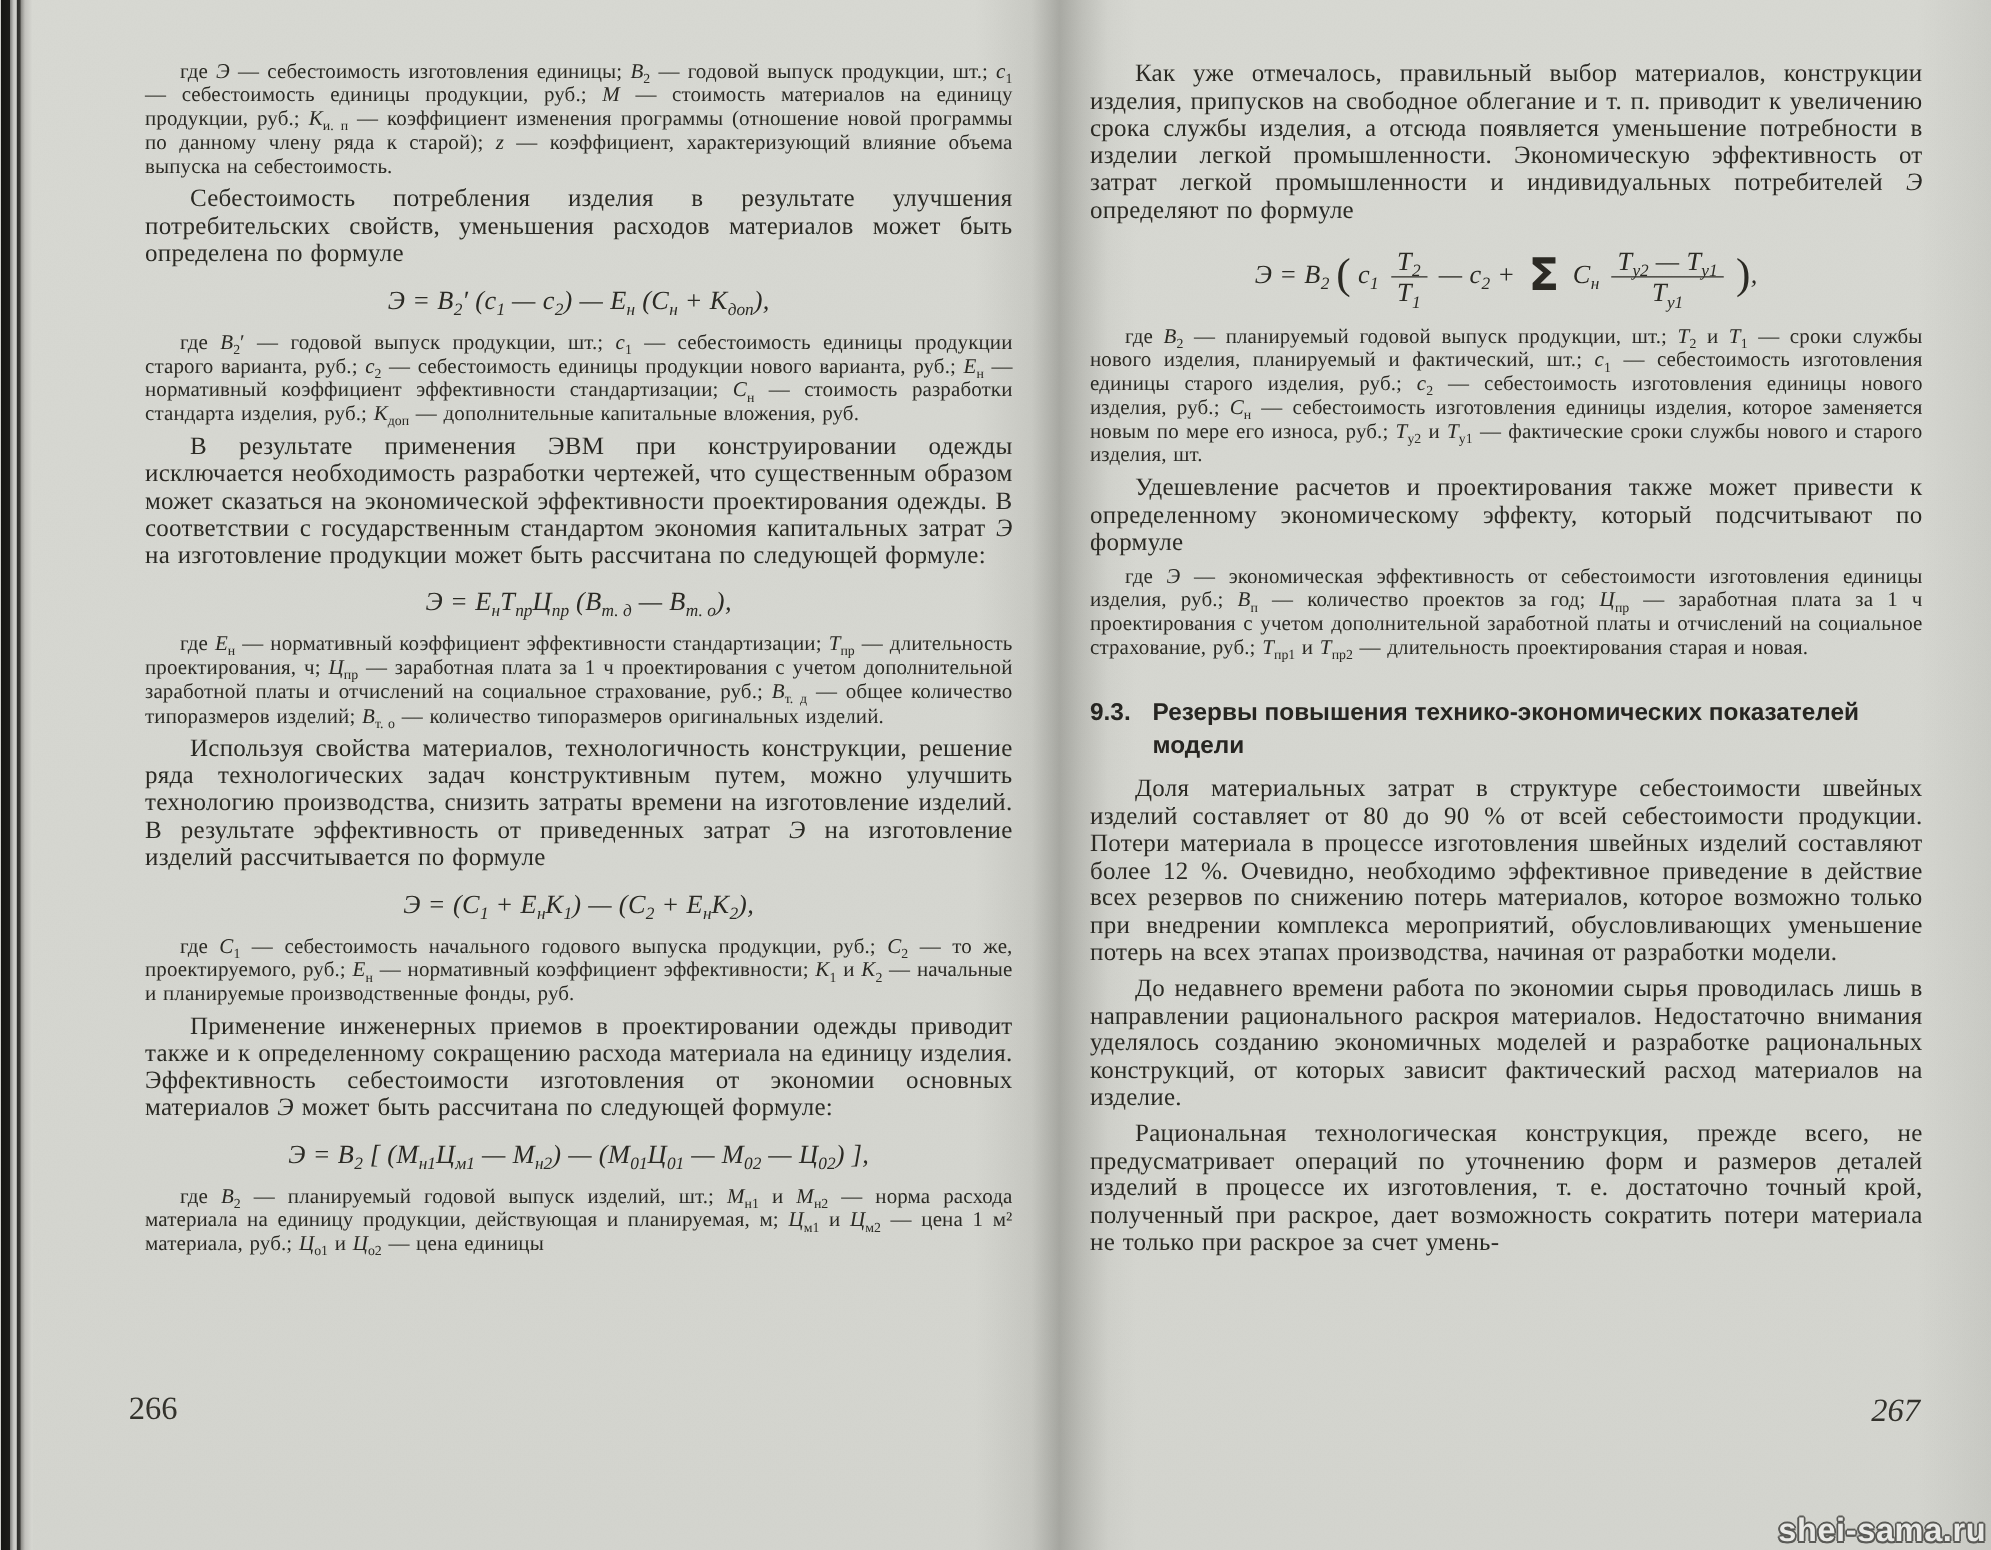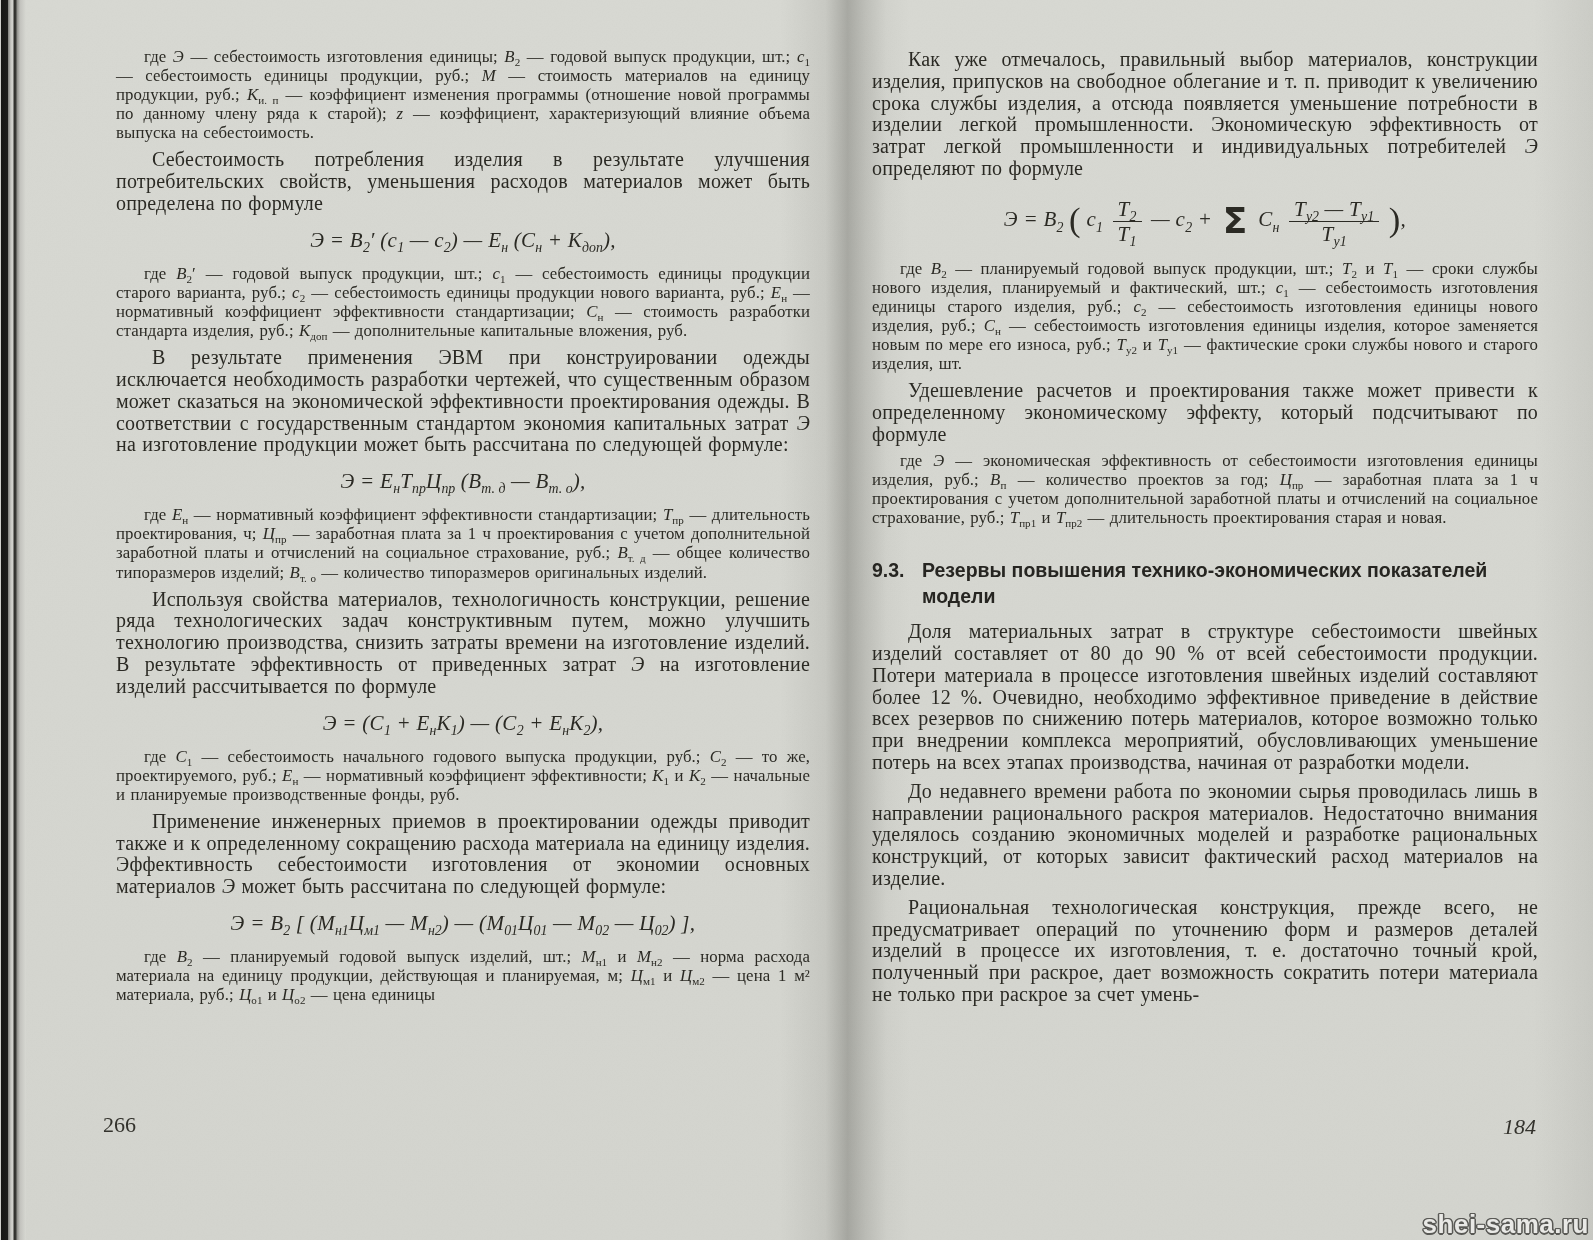--- a/index.html
+++ b/index.html
@@ -73,21 +73,21 @@
     margin:0 5px;
   }
   .bigp{font-style:normal;font-size:165%;vertical-align:-0.12em;line-height:0;}
   .heading{
     display:grid;grid-template-columns:50px 1fr;
     font-family:Liberation Sans, sans-serif;
     font-weight:bold;font-size:19.5px;line-height:26px;
     margin:30px 0 12px 0;color:#262521;text-align:left;
   }
   .pagenum{
-    position:absolute;font-size:22px;color:#33322c;
+    position:absolute;font-size:26px;color:#33322c;
   }
   .pn-left{left:103px;top:1112px;}
   .pn-right{left:1460px;top:1114px;width:76px;text-align:right;font-style:italic;}
   .watermark{
     position:absolute;right:4px;bottom:0px;
     font-family:"Liberation Sans","DejaVu Sans",sans-serif;
     font-weight:bold;font-size:26px;letter-spacing:0.5px;
     color:#e9e9e6;
     text-shadow:-1.5px 0 #5a5a56, 1.5px 0 #5a5a56, 0 -1.5px #5a5a56, 0 1.5px #5a5a56,
                 -1px -1px #5a5a56, 1px 1px #5a5a56, -1px 1px #5a5a56, 1px -1px #5a5a56;
@@ -138,15 +138,15 @@
           <span class="hnum">9.3.</span>
           <span class="htxt">Резервы повышения технико-экономических показателей модели</span>
         </div>
         <div class="para">Доля материальных затрат в структуре себестоимости швейных изделий составляет от 80 до 90 % от всей себестоимости продукции. Потери материала в процессе изготовления швейных изделий составляют более 12 %. Очевидно, необходимо эффективное приведение в действие всех резервов по снижению потерь материалов, которое возможно только при внедрении комплекса мероприятий, обусловливающих уменьшение потерь на всех этапах производства, начиная от разработки модели.</div>
         <div class="para">До недавнего времени работа по экономии сырья проводилась лишь в направлении рационального раскроя материалов. Недостаточно внимания уделялось созданию экономичных моделей и разработке рациональных конструкций, от которых зависит фактический расход материалов на изделие.</div>
         <div class="para">Рациональная технологическая конструкция, прежде всего, не предусматривает операций по уточнению форм и размеров деталей изделий в процессе их изготовления, т. е. достаточно точный крой, полученный при раскрое, дает возможность сократить потери материала не только при раскрое за счет умень-</div>
       </div>
   </div>
 
   <div class="pagenum pn-left">266</div>
-  <div class="pagenum pn-right">184</div>
+  <div class="pagenum pn-right">267</div>
   <div class="watermark">shei-sama.ru</div>
 </div>
 
 </body></html>

